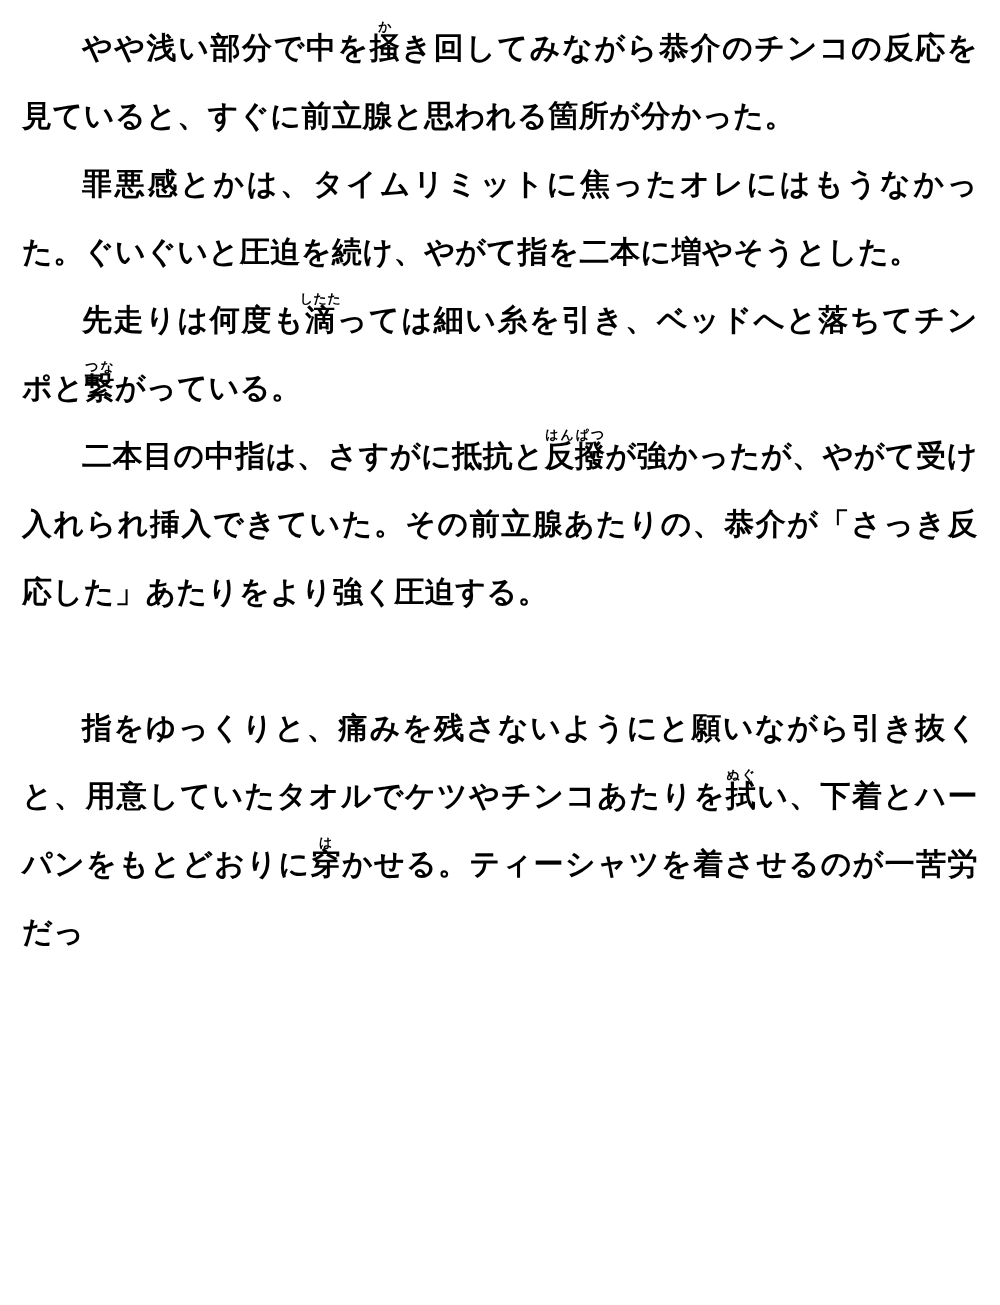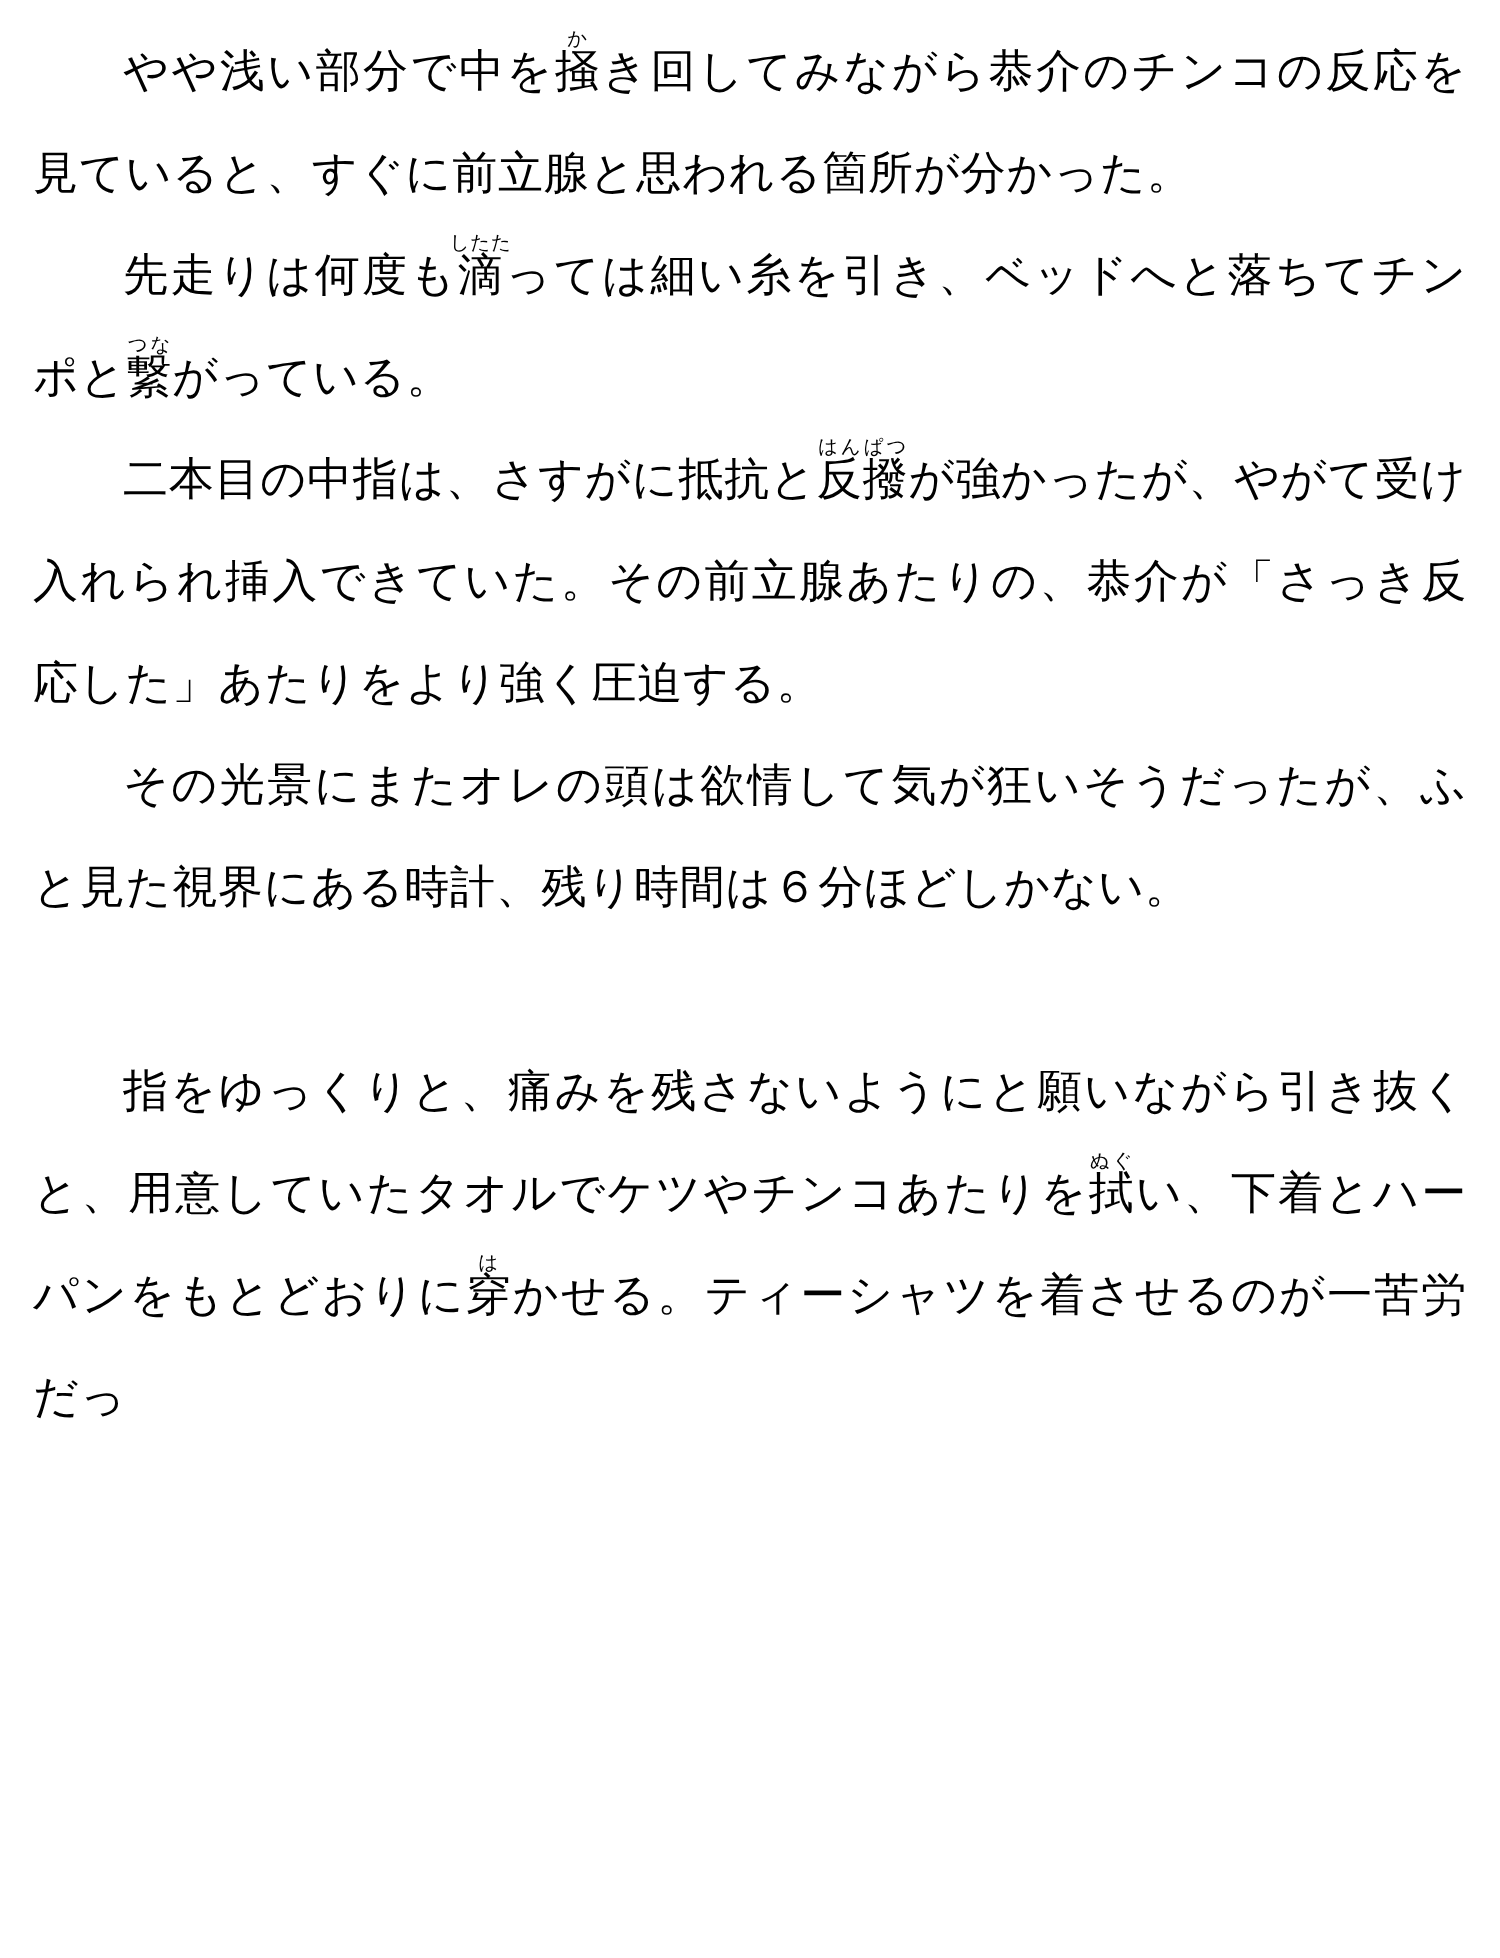--- a/index.html
+++ b/index.html
@@ -13,20 +13,21 @@
     font-family: "DejaVu Serif", "Liberation Serif", serif;
     color: #000000;
     overflow: hidden;
   }
   .page {
     width: 1000px;
     height: 926px;
     box-sizing: border-box;
     padding: 14px 22px 12px 22px;
     position: relative;
+    font-weight: bold;
   }
   .para {
     font-size: 30px;
     line-height: 68px;
     letter-spacing: 0.5px;
     text-align: justify;
     text-justify: inter-character;
     margin: 0;
   }
   .para.indent {
@@ -47,19 +48,19 @@
     font-family: "DejaVu Serif", "Liberation Serif", serif;
     transform: translateY(2px);
   }
 </style>
 </head>
 <body>
 
 <div class="page">
   <div id="body-text">
       <p class="para indent"><span>やや浅い部分で中を</span><ruby><span>掻</span><rt>か</rt></ruby><span>き回してみながら恭介のチンコの反応を見ていると、すぐに前立腺と思われる箇所が分かった。</span></p>
+      <p class="para indent"><span>罪悪感とかは、タイムリミットに焦ったオレにはもうなかった。ぐいぐいと圧迫を続け、やがて指を二本に増やそうとした。</span></p>
       <p class="para indent"><span>先走りは何度も</span><ruby><span>滴</span><rt>したた</rt></ruby><span>っては細い糸を引き、ベッドへと落ちてチンポと</span><ruby><span>繋</span><rt>つな</rt></ruby><span>がっている。</span></p>
       <p class="para indent"><span>二本目の中指は、さすがに抵抗と</span><ruby><span>反撥</span><rt>はんぱつ</rt></ruby><span>が強かったが、やがて受け入れられ挿入できていた。その前立腺あたりの、恭介が「さっき反応した」あたりをより強く圧迫する。</span></p>
-      <p class="para indent"><span>その光景にまたオレの頭は欲情して気が狂いそうだったが、ふと見た視界にある時計、残り時間は６分ほどしかない。</span></p>
       <div class="blank-line"></div>
       <p class="para indent"><span>指をゆっくりと、痛みを残さないようにと願いながら引き抜くと、用意していたタオルでケツやチンコあたりを</span><ruby><span>拭</span><rt>ぬぐ</rt></ruby><span>い、下着とハーパンをもとどおりに</span><ruby><span>穿</span><rt>は</rt></ruby><span>かせる。ティーシャツを着させるのが一苦労だっ</span></p>
     </div>
 </div>
 
 </body></html>

